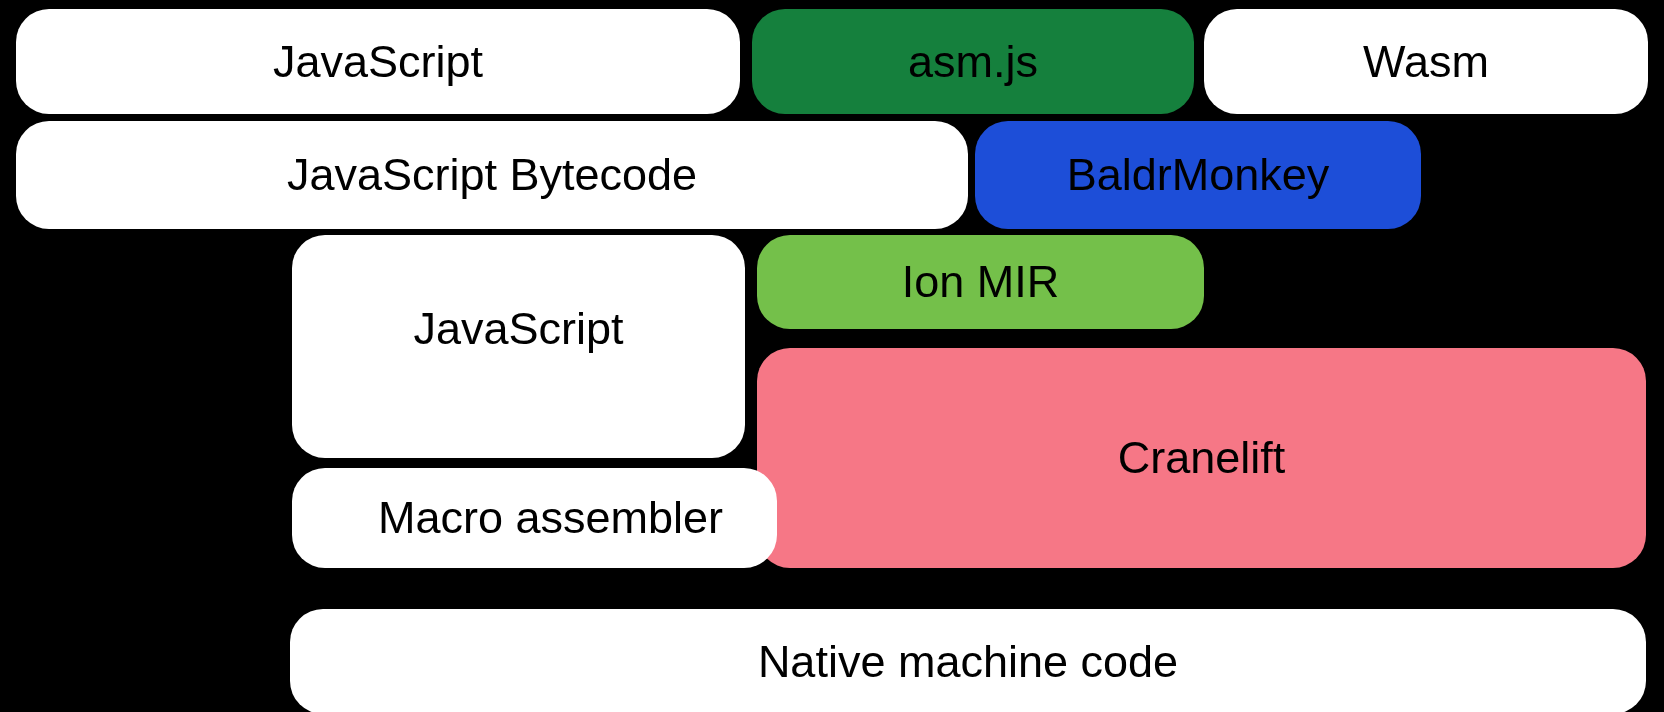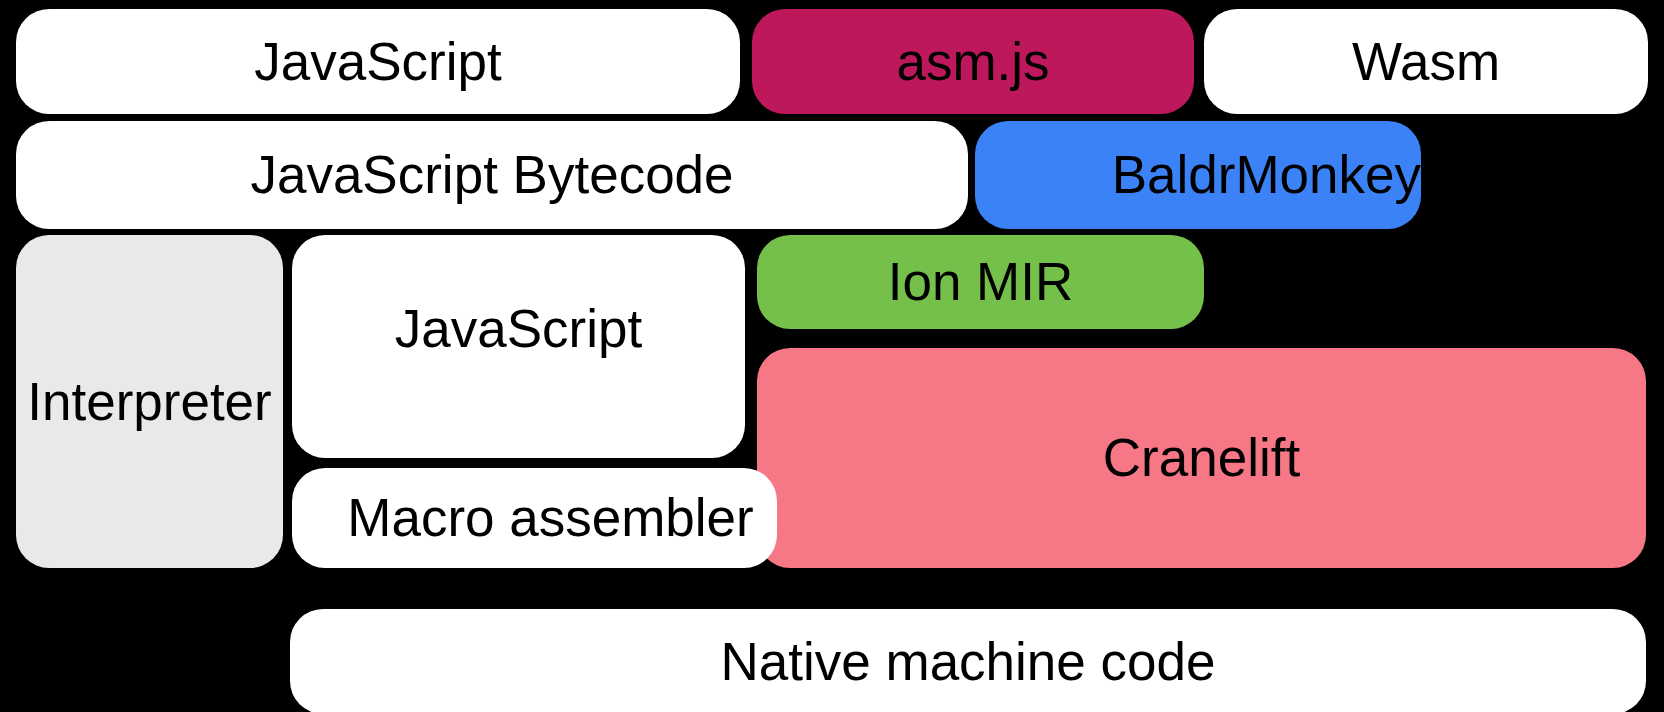--- a/index.html
+++ b/index.html
@@ -11,21 +11,21 @@
     overflow:hidden;
   }
   .node{
     position:absolute;
     background:#fff;
     border-radius:33px;
     display:flex;
     align-items:center;
     justify-content:center;
     color:#000;
-    font-size:53px;
+    font-size:45px;
     text-align:center;
     line-height:1.2;
     white-space:nowrap;
   }
   
   .n-javascript        {left:16px;   top:9px;   width:724px;  height:105px;}
   .n-asmjs             {left:752px;  top:9px;   width:442px;  height:105px;}
   .n-wasm              {left:1204px; top:9px;   width:444px;  height:105px;}
   
   .n-javascript-bytecode{left:16px;  top:121px; width:952px;  height:108px;}
@@ -43,39 +43,36 @@
 </style>
 </head>
 <body>
 
 <div class="canvas">
 
   <div class="node n-javascript" style="background: rgb(255, 255, 255);">
     <span>JavaScript</span>
   </div>
 
-  <div class="node n-asmjs" style="background: #be185d; text-align: center;">
+  <div class="node n-asmjs" style="background: #15803d; text-align: center;">
     <span>asm.js</span>
   </div>
 
   <div class="node n-javascript-bytecode" style="background: rgb(255, 255, 255);">
     <span>JavaScript Bytecode</span>
   </div>
 
   <div class="node n-wasm" style="background: rgb(255, 255, 255);">
     <span>Wasm</span>
   </div>
 
-  <div class="node n-baldrmonkey" style="background: #3b82f6; justify-content: flex-end;">
+  <div class="node n-baldrmonkey" style="background: #1d4ed8;">
     <span>BaldrMonkey</span>
   </div>
 
-  <div class="node n-interpreter" style="background: rgb(233, 233, 233);">
-    <span>Interpreter</span>
-  </div>
 
   <div class="node n-javascript-baseline" style="background: rgb(255, 255, 255);">
     <span>JavaScript</span>
   </div>
 
   <div class="node n-ion-mir" style="background: rgb(116, 192, 74);">
     <span>Ion MIR</span>
   </div>
 
   <div class="node n-cranelift" style="background: rgb(246, 119, 134);">

